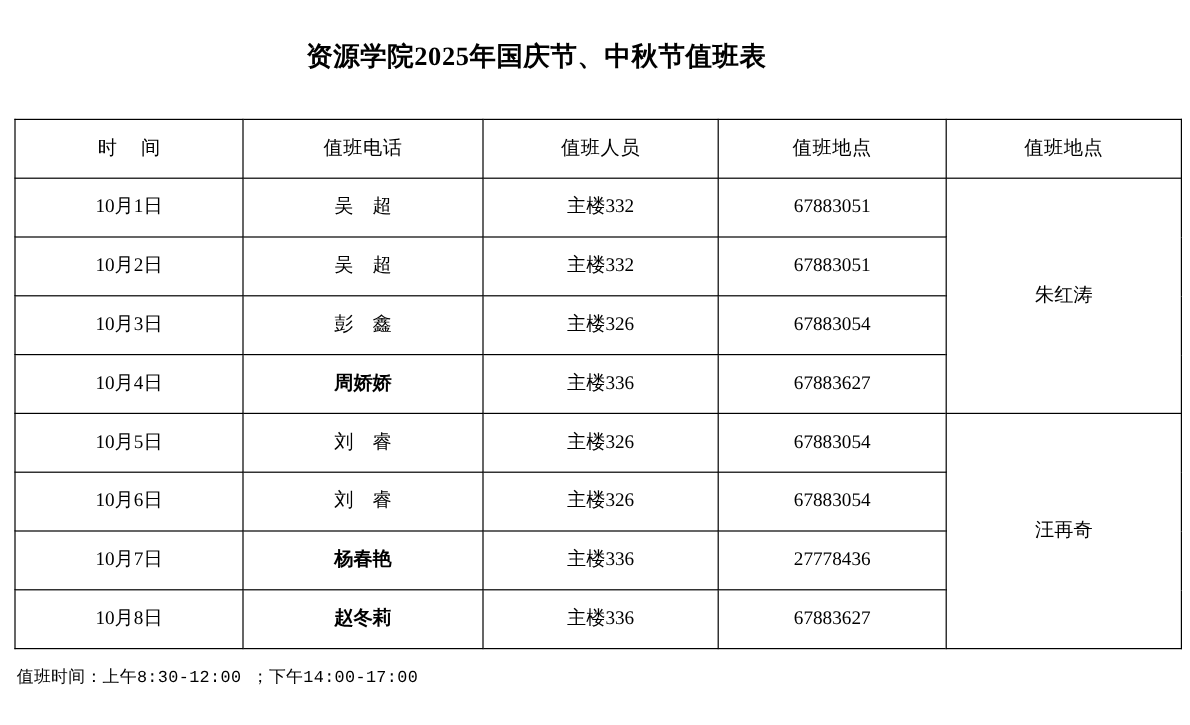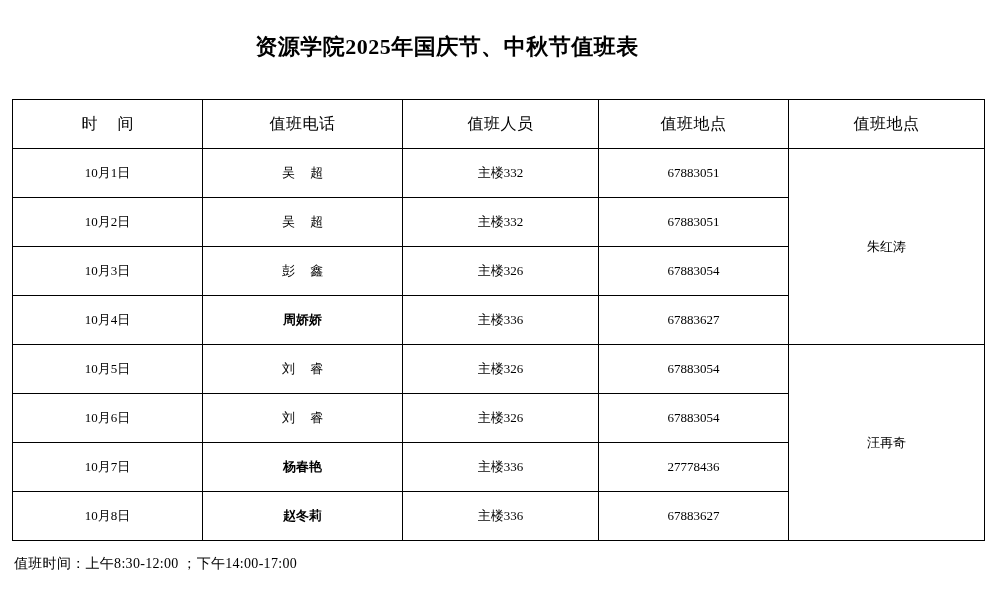--- a/index.html
+++ b/index.html
@@ -37,21 +37,21 @@
   }
   table.duty {
     border-collapse: collapse;
     width: 972px;
     table-layout: fixed;
   }
   table.duty td, table.duty th {
     border: 1px solid #000000;
     text-align: center;
     vertical-align: middle;
-    font-size: 13px;
+    font-size: 16px;
     font-weight: normal;
     padding: 0;
     height: 48px;
     line-height: 1.2;
   }
   table.duty thead td {
     height: 48px;
     font-size: 16px;
     letter-spacing: 0.5px;
   }
@@ -78,21 +78,21 @@
   }
   .leader-cell {
     font-size: 16px;
   }
   .footnote {
     position: absolute;
     left: 14px;
     top: 555px;
     font-size: 14px;
     color: #000000;
-    font-family: Liberation Serif, serif;
+    font-family: Liberation Mono, monospace;
     letter-spacing: 0.3px;
   }
 </style>
 </head>
 <body>
 
 <div class="page">
 
   <div class="doc-title">资源学院2025年国庆节、中秋节值班表</div>
 

